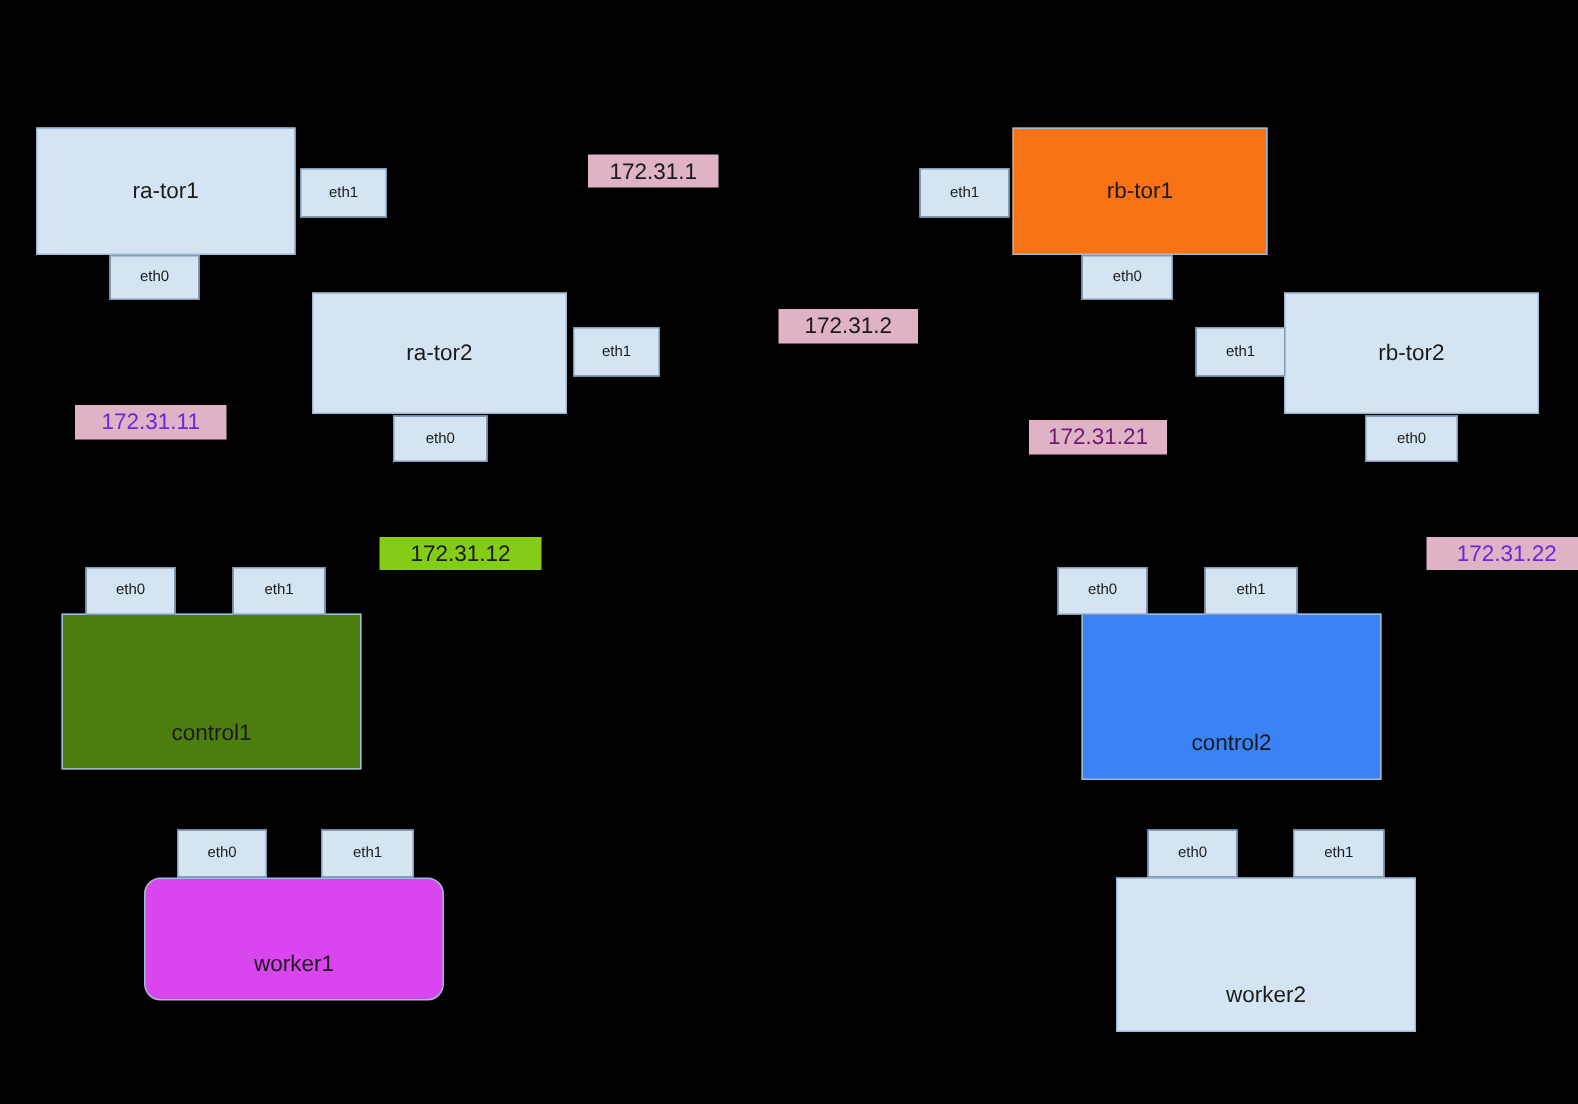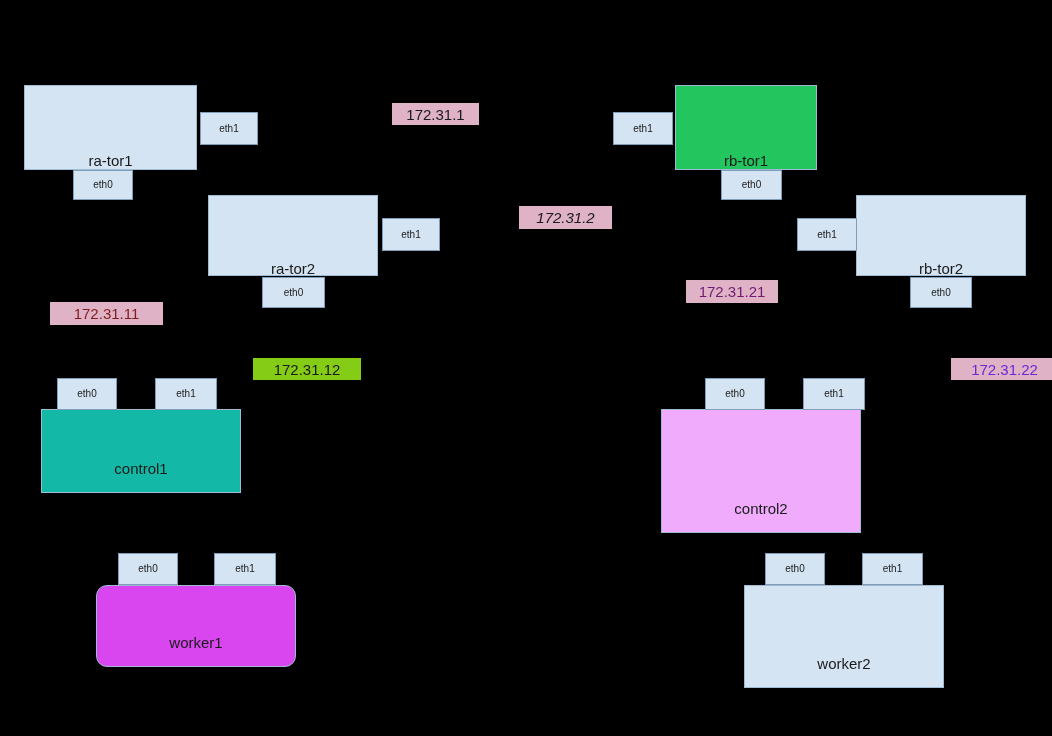--- a/index.html
+++ b/index.html
@@ -26,21 +26,20 @@
   }
   .node-label {
     position: absolute;
     left: 0;
     right: 0;
     text-align: center;
     color: #1a1a1a;
     font-size: 15px;
     line-height: 18px;
     white-space: nowrap;
-    margin-top: 33px;
   }
   
   .node.switch .node-label {
     top: 50%;
     transform: translateY(-50%);
   }
   
   .node.host .node-label {
     bottom: 14px;
   }
@@ -77,30 +76,30 @@
 <body>
 
 <div id="canvas">
   <div id="nodes-layer">
       <div class="node switch" style="left: 24px; top: 85px; width: 173px; height: 85px; background: rgb(212, 228, 242); border-color: rgb(157, 188, 212);">
         <div class="node-label" style="color: rgb(26, 26, 26);">ra-tor1</div>
       </div>
       <div class="node switch" style="left: 208px; top: 195px; width: 170px; height: 81px; background: rgb(212, 228, 242); border-color: rgb(157, 188, 212);">
         <div class="node-label" style="color: rgb(26, 26, 26);">ra-tor2</div>
       </div>
-      <div class="node switch" style="left: 675px; top: 85px; width: 142px; height: 85px; background: #22c55e; border-color: rgb(157, 188, 212);">
+      <div class="node switch" style="left: 675px; top: 85px; width: 170px; height: 85px; background: #f97316; border-color: rgb(157, 188, 212);">
         <div class="node-label" style="color: rgb(26, 26, 26);">rb-tor1</div>
       </div>
       <div class="node switch" style="left: 856px; top: 195px; width: 170px; height: 81px; background: rgb(212, 228, 242); border-color: rgb(157, 188, 212);">
         <div class="node-label" style="color: rgb(26, 26, 26);">rb-tor2</div>
       </div>
-      <div class="node host" style="left: 41px; top: 409px; width: 200px; height: 84px; background: #14b8a6; border-color: rgb(157, 188, 212);">
+      <div class="node host" style="left: 41px; top: 409px; width: 200px; height: 104px; background: #4d7c0f; border-color: rgb(157, 188, 212);">
         <div class="node-label" style="color: rgb(26, 26, 26);">control1</div>
       </div>
-      <div class="node host" style="left: 661px; top: 409px; width: 200px; height: 124px; background: #f0abfc; border-color: rgb(157, 188, 212);">
+      <div class="node host" style="left: 721px; top: 409px; width: 200px; height: 111px; background: #3b82f6; border-color: rgb(157, 188, 212);">
         <div class="node-label" style="color: rgb(26, 26, 26);">control2</div>
       </div>
       <div class="node host" style="left: 96px; top: 585px; width: 200px; height: 82px; background: #d946ef; border-color: rgb(157, 188, 212); border-radius: 11px;">
         <div class="node-label" style="color: rgb(26, 26, 26);">worker1</div>
       </div>
       <div class="node host" style="left: 744px; top: 585px; width: 200px; height: 103px; background: rgb(212, 228, 242); border-color: rgb(157, 188, 212); padding-left: 16px;">
         <div class="node-label" style="color: rgb(26, 26, 26);">worker2</div>
       </div>
     </div>
   <div id="interfaces-layer">
@@ -116,19 +115,19 @@
       <div class="iface" style="left: 155px; top: 378px; width: 62px; height: 32px; background: rgb(212, 228, 242); border-color: rgb(127, 157, 185); color: rgb(26, 26, 26);">eth1</div>
       <div class="iface" style="left: 705px; top: 378px; width: 60px; height: 32px; background: rgb(212, 228, 242); border-color: rgb(127, 157, 185); color: rgb(26, 26, 26);">eth0</div>
       <div class="iface" style="left: 803px; top: 378px; width: 62px; height: 32px; background: rgb(212, 228, 242); border-color: rgb(127, 157, 185); color: rgb(26, 26, 26);">eth1</div>
       <div class="iface" style="left: 118px; top: 553px; width: 60px; height: 32px; background: rgb(212, 228, 242); border-color: rgb(127, 157, 185); color: rgb(26, 26, 26);">eth0</div>
       <div class="iface" style="left: 214px; top: 553px; width: 62px; height: 32px; background: rgb(212, 228, 242); border-color: rgb(127, 157, 185); color: rgb(26, 26, 26);">eth1</div>
       <div class="iface" style="left: 765px; top: 553px; width: 60px; height: 32px; background: rgb(212, 228, 242); border-color: rgb(127, 157, 185); color: rgb(26, 26, 26);">eth0</div>
       <div class="iface" style="left: 862px; top: 553px; width: 61px; height: 32px; background: rgb(212, 228, 242); border-color: rgb(127, 157, 185); color: rgb(26, 26, 26);">eth1</div>
     </div>
   <div id="netlabels-layer">
       <div class="netlabel" style="left: 392px; top: 103px; width: 87px; height: 22px; background: rgb(223, 178, 198); color: rgb(26, 26, 26);">172.31.1</div>
-      <div class="netlabel" style="left: 519px; top: 206px; width: 93px; height: 23px; background: rgb(223, 178, 198); color: rgb(26, 26, 26); font-style: italic;">172.31.2</div>
-      <div class="netlabel" style="left: 50px; top: 270px; width: 113px; height: 23px; background: rgb(223, 178, 198); color: #7f1d1d; margin-top: 32px;">172.31.11</div>
+      <div class="netlabel" style="left: 519px; top: 206px; width: 93px; height: 23px; background: rgb(223, 178, 198); color: rgb(26, 26, 26);">172.31.2</div>
+      <div class="netlabel" style="left: 50px; top: 270px; width: 101px; height: 23px; background: rgb(223, 178, 198); color: #6d28d9;">172.31.11</div>
       <div class="netlabel" style="left: 253px; top: 358px; width: 108px; height: 22px; background: #84cc16; color: rgb(26, 26, 26);">172.31.12</div>
       <div class="netlabel" style="left: 686px; top: 280px; width: 92px; height: 23px; background: rgb(223, 178, 198); color: #701a75;">172.31.21</div>
       <div class="netlabel" style="left: 911px; top: 358px; width: 107px; height: 22px; background: rgb(223, 178, 198); color: #6d28d9; margin-left: 40px;">172.31.22</div>
     </div>
 </div>
 
 </body></html>

